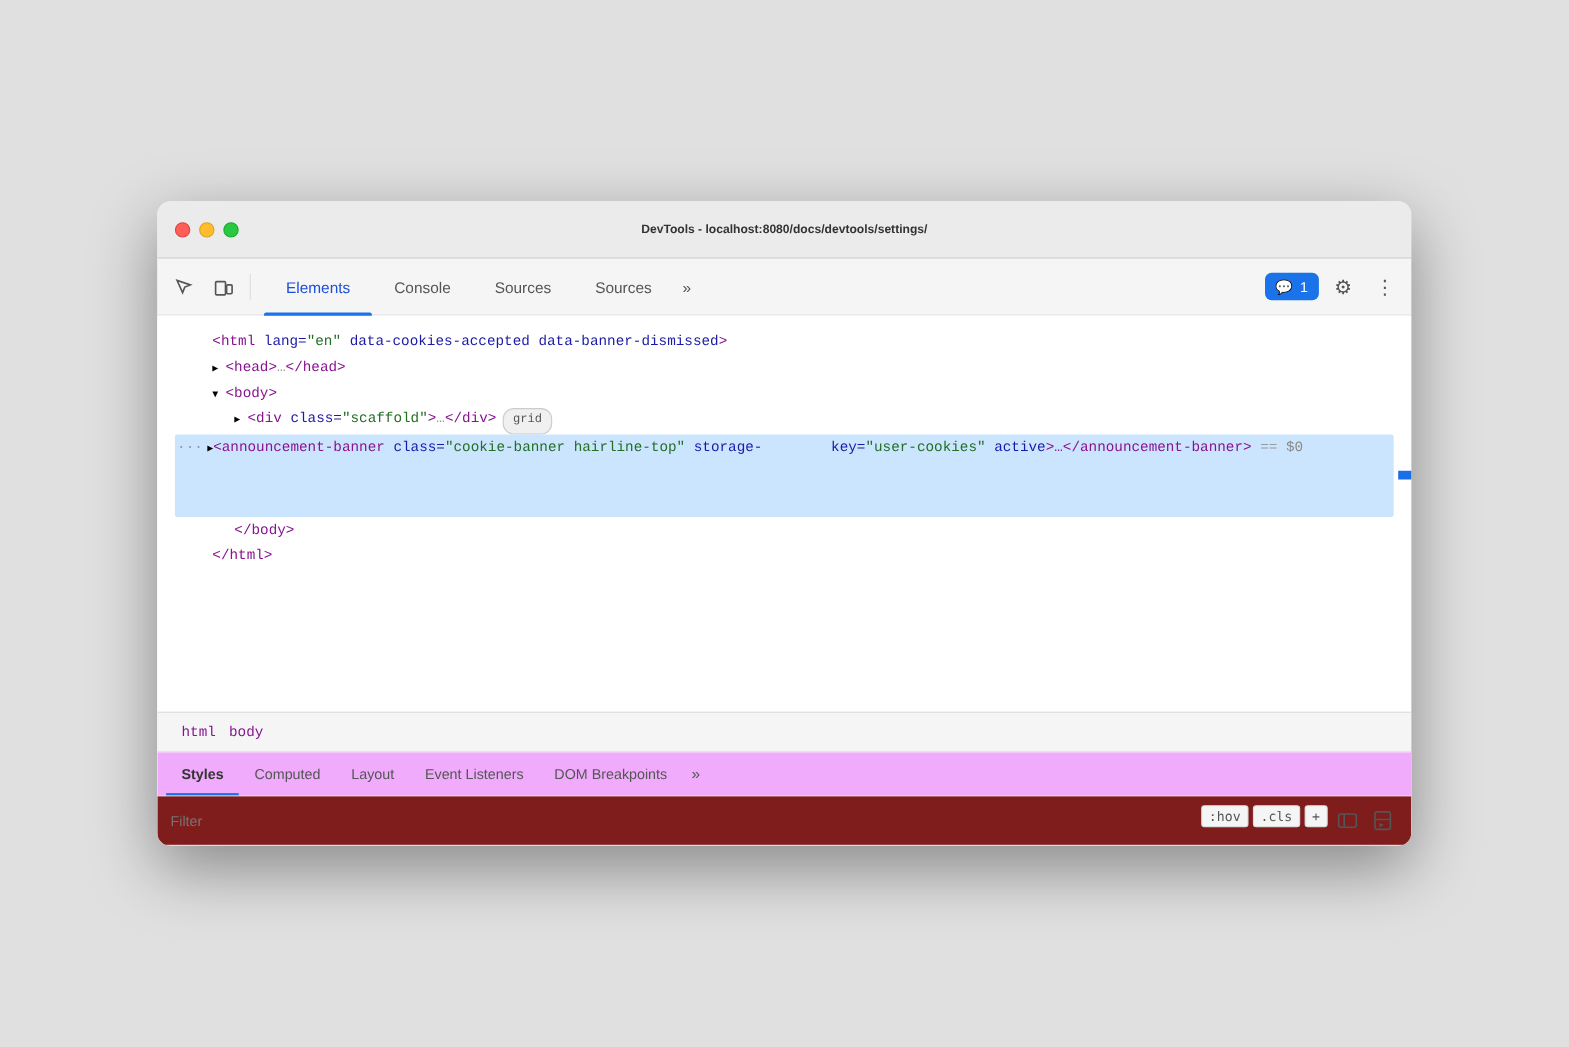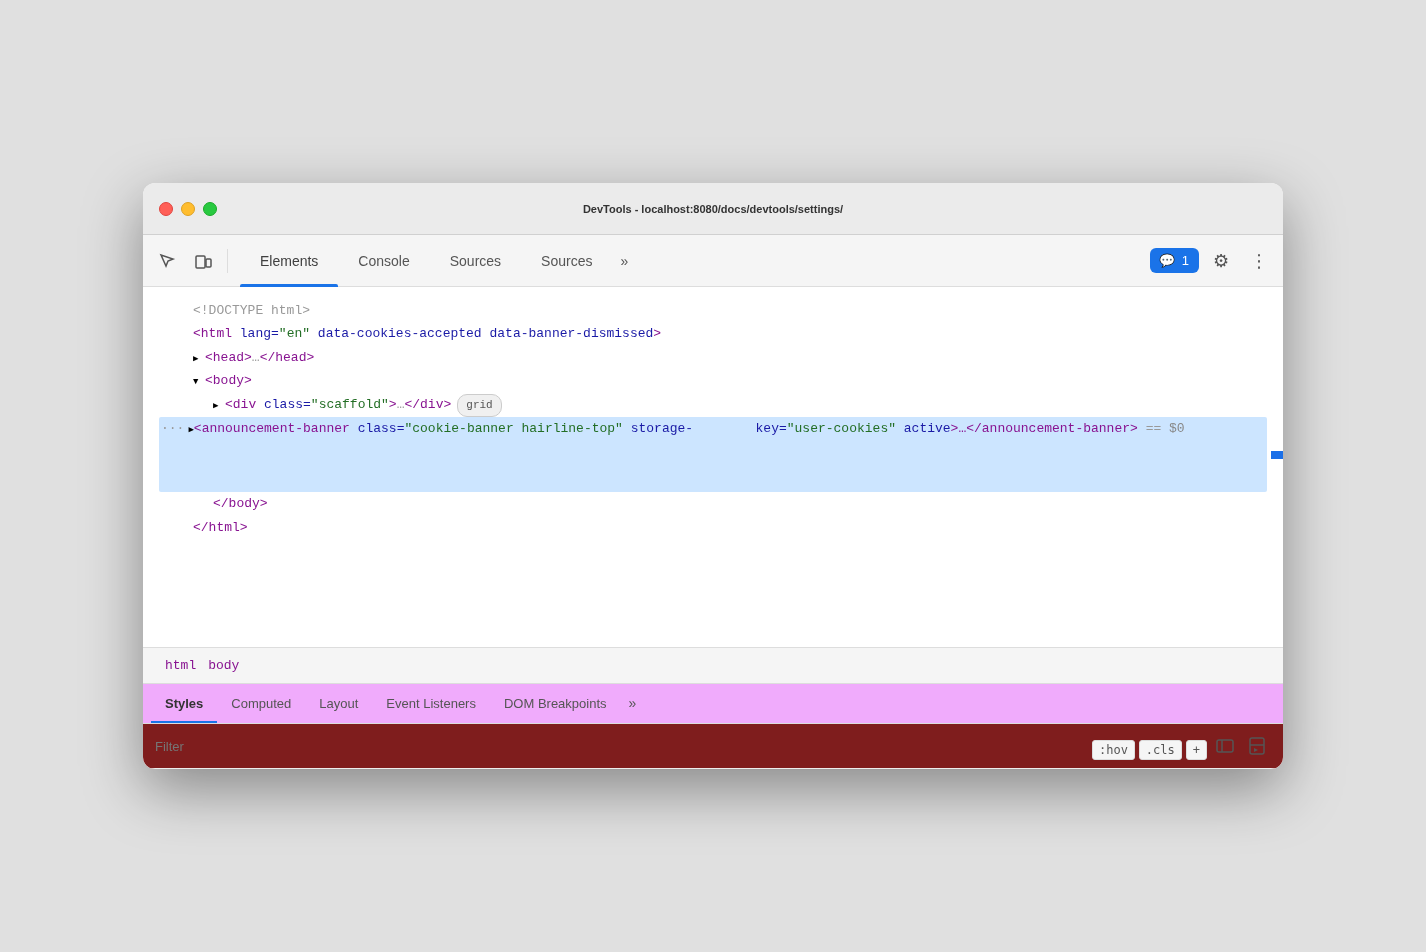--- a/index.html
+++ b/index.html
@@ -104,21 +104,21 @@
       font-size: 14px;
       color: #555;
       cursor: pointer;
       border: none;
       background: transparent;
       position: relative;
       white-space: nowrap;
     }
 
     .toolbar-tab.active {
-      color: #404040;
+      color: #1d4ed8;
       font-weight: 500;
     }
 
     .toolbar-tab.active::after {
       content: '';
       position: absolute;
       bottom: 0;
       left: 0;
       right: 0;
       height: 3px;
@@ -327,21 +327,21 @@
       flex: 1;
       border: none;
       outline: none;
       font-size: 13px;
       color: #999;
       background: transparent;
     }
 
     .filter-actions {
       display: flex;
-      align-items: flex-end;
+      align-items: flex-start;
       gap: 4px;
     }
 
     .filter-action-btn {
       font-size: 12px;
       color: #555;
       cursor: pointer;
       padding: 2px 6px;
       border: 1px solid #ddd;
       border-radius: 3px;
@@ -419,24 +419,20 @@
       <button class="more-btn">
         <span>⋮</span>
       </button>
     </div>
   </div>
 
   <div class="main">
 
     <div class="dom-tree">
 
-      <div class="dom-line">
-        <span style="display:inline-block;width:32px;"></span>
-        <span class="color-gray">&lt;!DOCTYPE html&gt;</span>
-      </div>
 
       <div class="dom-line">
         <span style="display:inline-block;width:32px;"></span>
         <span class="color-purple">&lt;html </span><span class="color-blue">lang=</span><span class="color-green">"en"</span><span class="color-blue"> data-cookies-accepted data-banner-dismissed</span><span class="color-purple">&gt;</span>
       </div>
 
       <div class="dom-line">
         <span style="display:inline-block;width:32px;"></span>
         <span class="triangle">▶</span>
         <span class="color-purple">&lt;head&gt;</span><span class="color-gray">…</span><span class="color-purple">&lt;/head&gt;</span>

